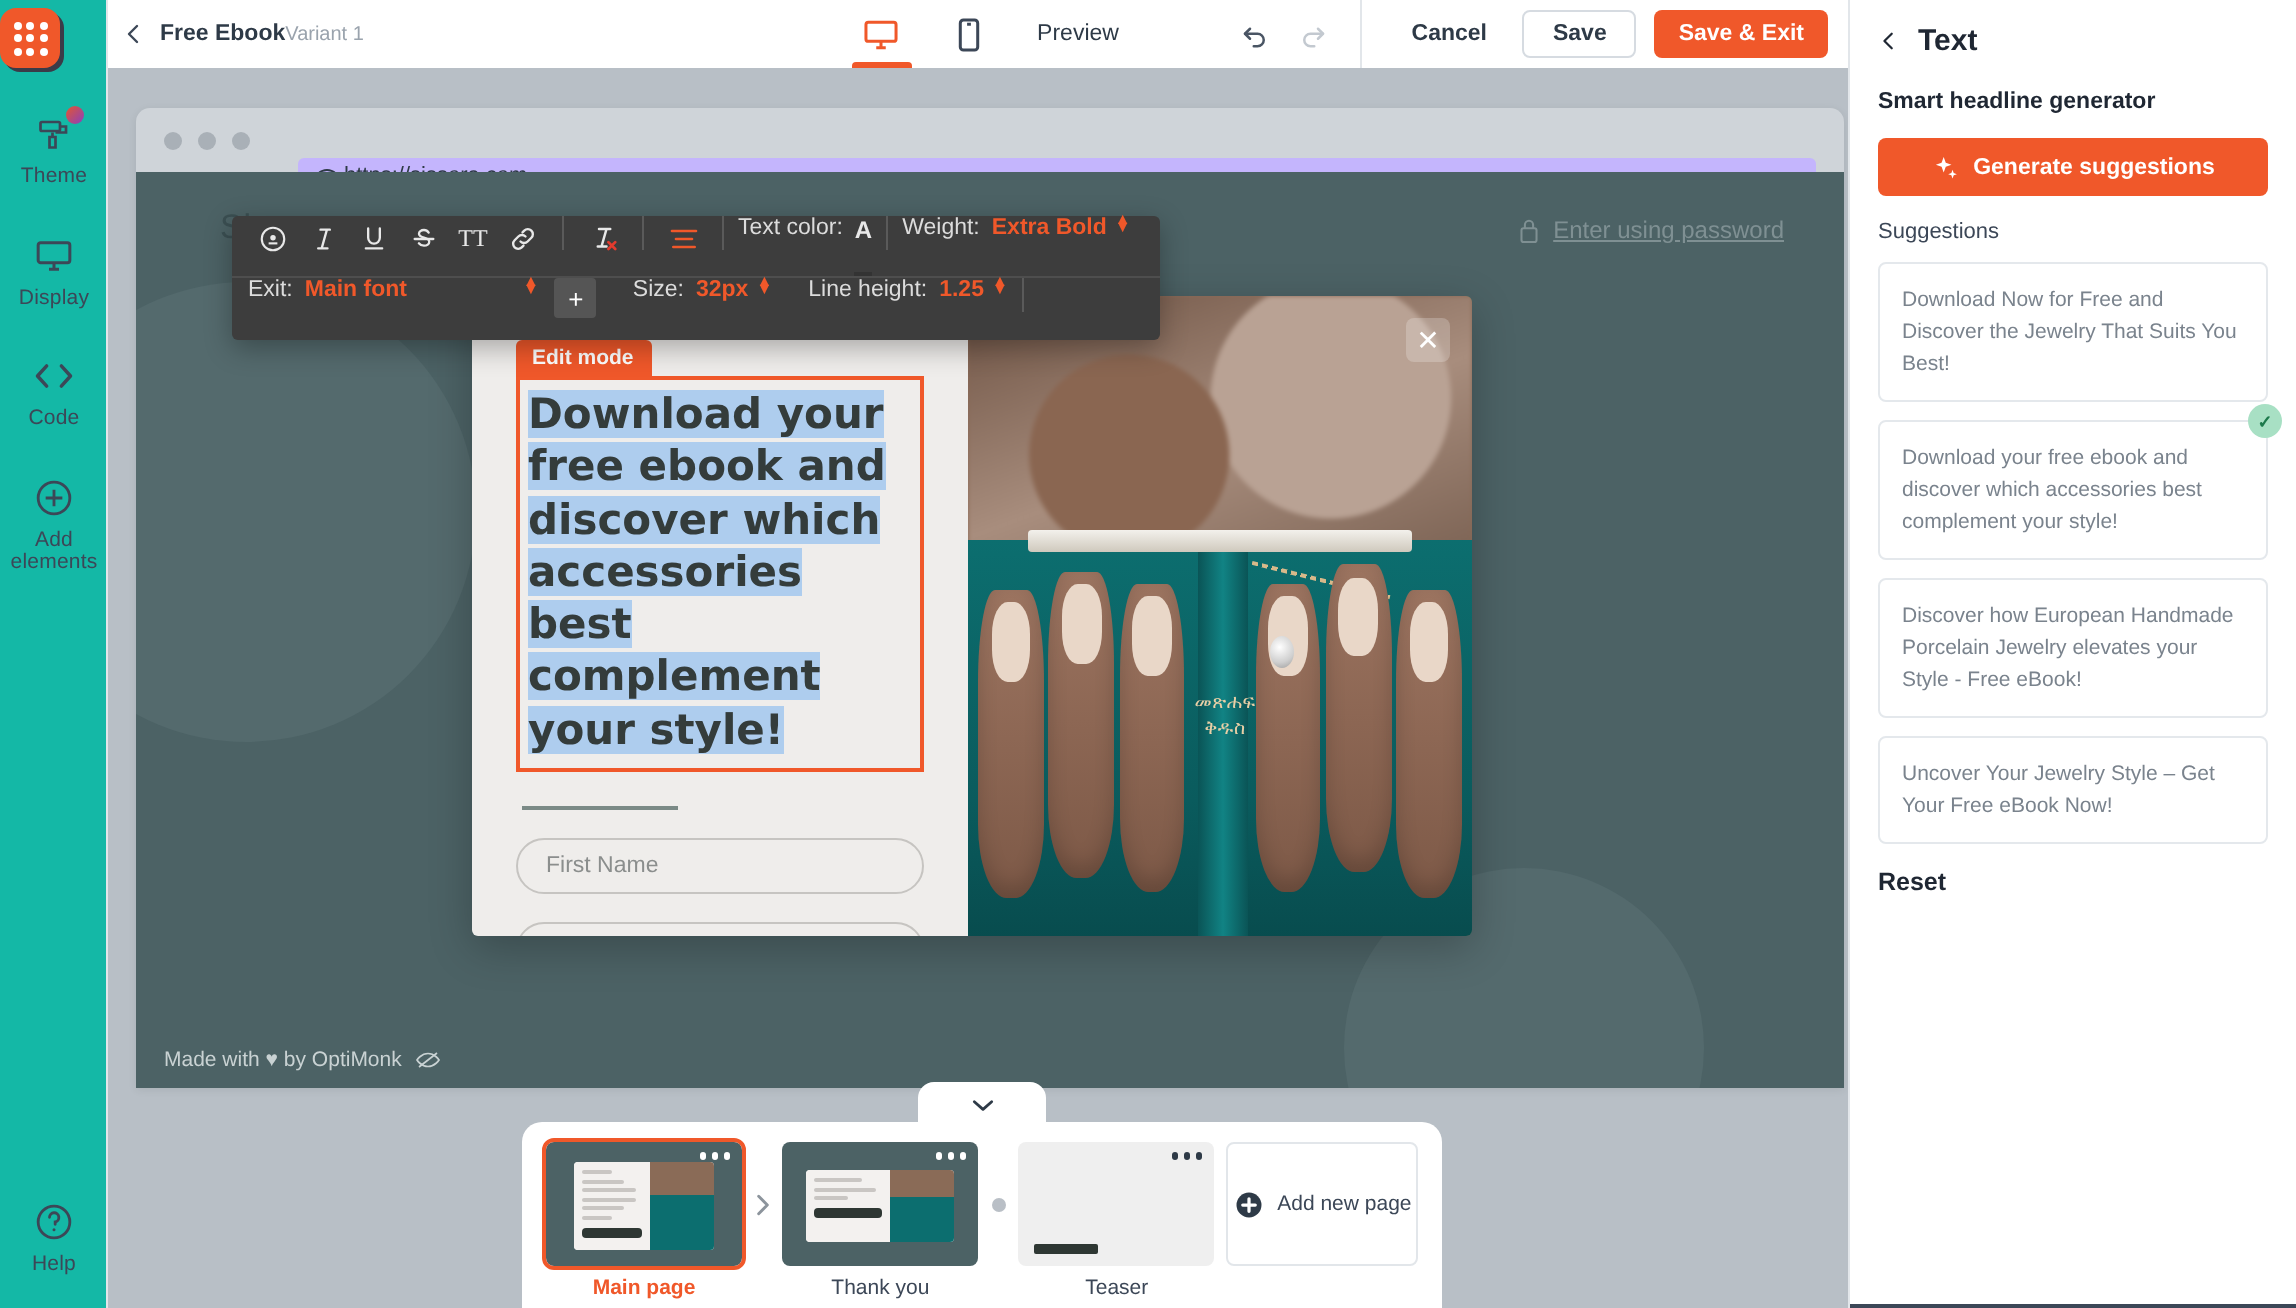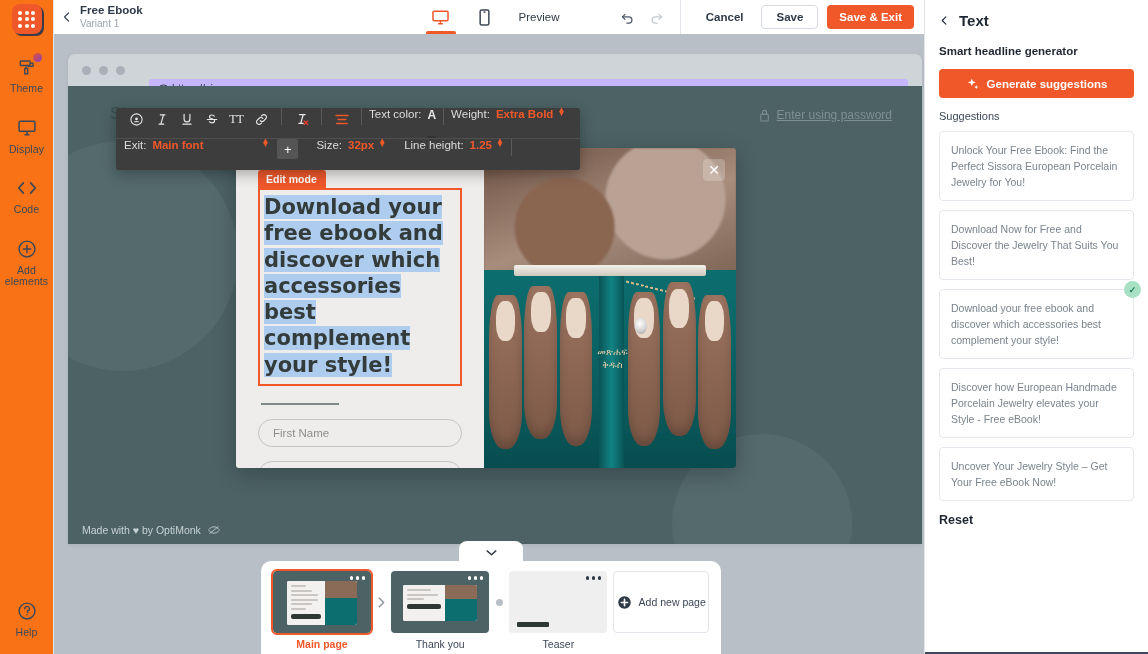--- a/index.html
+++ b/index.html
@@ -7,23 +7,23 @@
     width: 1148px; height: 654px;
     font-family: "Liberation Sans", sans-serif;
     overflow: hidden;
     background: #ffffff;
     color: #2e3a47;
   }
   .app { position: relative; width: 1148px; height: 654px; display: flex; }
 
   
   .rail {
-    width: 54px; height: 654px; background: #f97316;
+    width: 54px; height: 654px; background: #14b8a6;
     border-right: 1px solid #e2e6ea;
-    display: flex; flex-direction: column; align-items: center;
+    display: flex; flex-direction: column; align-items: flex-start;
     flex: 0 0 54px; position: relative; z-index: 40;
   }
   .rail-logo {
     width: 30px; height: 30px; margin-top: 4px; border-radius: 8px;
     background: #f0582a; position: relative;
     display: flex; align-items: center; justify-content: center;
     box-shadow: 2px 2px 0 0 #3b3b48;
   }
   .rail-logo .dots {
     display: grid; grid-template-columns: repeat(3, 4px); gap: 2.5px;
@@ -48,21 +48,21 @@
 
   
   .topbar {
     height: 34px; background: #fff; display: flex; align-items: center;
     position: relative; z-index: 30; flex: 0 0 34px;
   }
   .tb-back {
     width: 26px; display: flex; align-items: center; justify-content: center;
     color: #3c4757; cursor: pointer;
   }
-  .tb-title { display: flex; flex-direction: column; justify-content: center; line-height: 1.12; }
+  .tb-title { display: flex; flex-direction: row; justify-content: center; line-height: 1.12; }
   .tb-title .t1 { font-size: 11.5px; font-weight: bold; color: #2e3a47; }
   .tb-title .t2 { font-size: 10px; color: #9aa3ad; margin-top: 1px; }
 
   .tb-center {
     position: absolute; left: 0; right: 0; top: 0; height: 34px;
     display: flex; align-items: center; justify-content: center; gap: 0px; pointer-events: none;
   }
   .dev-tab {
     width: 44px; height: 34px; display: flex; align-items: center; justify-content: center;
     pointer-events: auto; cursor: pointer; position: relative;
@@ -700,23 +700,20 @@
         <path d="M10 2.5 11.8 7.4 16.7 9.2 11.8 11 10 15.9 8.2 11 3.3 9.2 8.2 7.4Z"></path>
         <path d="M17.6 13.6 18.6 16.3 21.3 17.3 18.6 18.3 17.6 21 16.6 18.3 13.9 17.3 16.6 16.3Z"></path>
       </svg>
       <span>Generate suggestions</span>
     </div>
 
 
     <div class="rp-sugg-ttl">Suggestions</div>
 
     <div class="sugg-card">
-      <span>Unlock Your Free Ebook: Find the Perfect Sissora European Porcelain Jewelry for You!</span>
-    </div>
-    <div class="sugg-card">
       <span>Download Now for Free and Discover the Jewelry That Suits You Best!</span>
     </div>
     <div class="sugg-card">
       <span class="sugg-check">✓</span>
       <span>Download your free ebook and discover which accessories best complement your style!</span>
     </div>
     <div class="sugg-card">
       <span>Discover how European Handmade Porcelain Jewelry elevates your Style - Free eBook!</span>
     </div>
     <div class="sugg-card">

